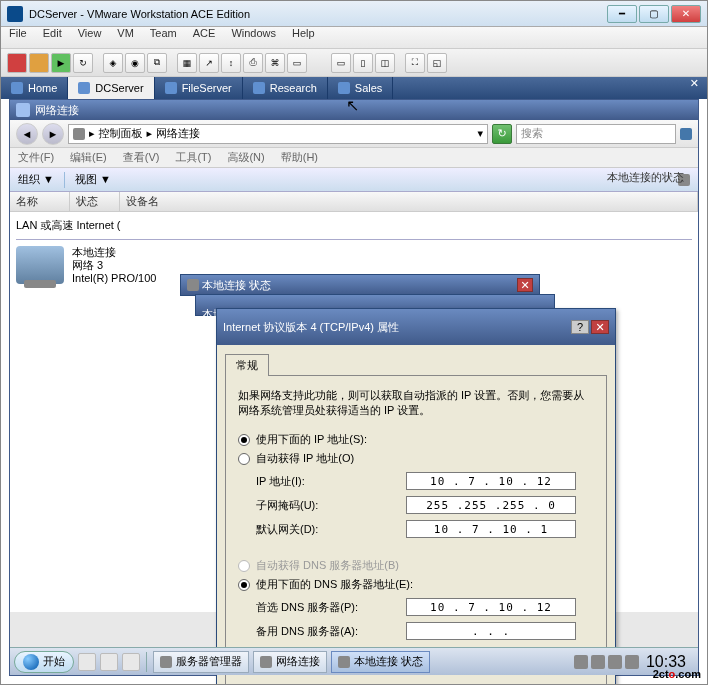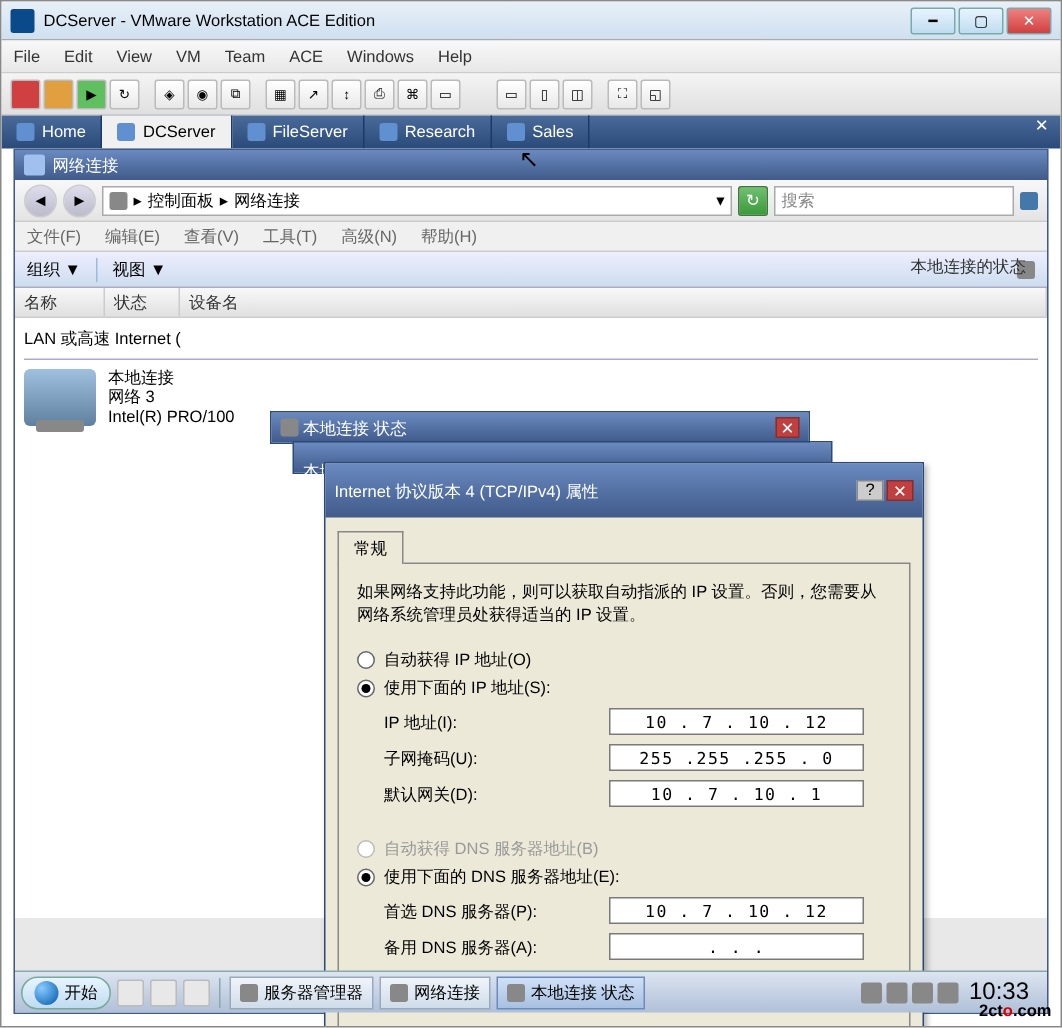--- a/index.html
+++ b/index.html
@@ -6,21 +6,21 @@
 body { background: #fff; width: 708px; height: 685px; position: relative; overflow: hidden; border: 1px solid #888; }
 
 
 .vmware-titlebar { height: 26px; background: linear-gradient(#e8f0f8,#cfe0f0); display: flex; align-items: center; padding: 0 6px; border-bottom: 1px solid #aaa; }
 .vmware-titlebar .vm-icon { width: 16px; height: 16px; background: #0a4a8a; border-radius: 2px; margin-right: 6px; }
 .vmware-titlebar .title { flex: 1; color: #000; }
 .winbtns { display: flex; gap: 2px; }
 .winbtn { width: 30px; height: 18px; border: 1px solid #7aa; background: linear-gradient(#e8f4ff,#c0dcf0); border-radius: 2px; display: flex; align-items: center; justify-content: center; font-size: 10px;}
 .winbtn.close { background: linear-gradient(#f08080,#d04040); color: #fff; }
 
-.vmware-menubar { height: 22px; background: linear-gradient(#f8f8f8,#e8e8e8); display: flex; align-items: center; padding: 0 8px; gap: 16px; border-bottom: 1px solid #ccc; }
+.vmware-menubar { height: 22px; background: linear-gradient(#f8f8f8,#e8e8e8); display: flex; padding: 0 8px; gap: 16px; border-bottom: 1px solid #ccc; }
 .vmware-menubar span { color: #333; cursor: default; }
 
 .vmware-toolbar { height: 28px; background: linear-gradient(#f4f4f4,#e0e0e0); display: flex; align-items: center; padding: 0 6px; gap: 2px; border-bottom: 1px solid #ccc; }
 .tbtn { width: 20px; height: 20px; border: 1px solid #bbb; background: linear-gradient(#fff,#e8e8e8); border-radius: 2px; display: flex; align-items:center; justify-content:center; font-size: 9px; }
 .tbtn.red { background: #d04040; }
 .tbtn.orange { background: #e0a040; }
 .tbtn.green { background: #60c060; }
 .tsep { width: 6px; }
 
 .vmware-tabs { height: 22px; background: linear-gradient(#4a6a9a,#2a4a7a); display: flex; align-items: stretch; }
@@ -242,26 +242,26 @@
         <div class="xc">✕</div>
       </div>
       <div class="tcpip-body">
         <div class="tab-strip">
             <div class="tab">常规</div>
           </div>
         <div class="tab-panel">
           <div class="desc">如果网络支持此功能，则可以获取自动指派的 IP 设置。否则，您需要从网络系统管理员处获得适当的 IP 设置。</div>
 
           <div class="radio-row">
+              <span class="radio sel"></span>
+              <span>使用下面的 IP 地址(S):</span>
+            </div>
+          <div class="radio-row">
               <span class="radio"></span>
               <span>自动获得 IP 地址(O)</span>
-            </div>
-          <div class="radio-row">
-              <span class="radio sel"></span>
-              <span>使用下面的 IP 地址(S):</span>
             </div>
           <div class="field-row">
               <label>IP 地址(I):</label>
               <div class="ipbox">10 . 7 . 10 . 12</div>
             </div>
           <div class="field-row">
               <label>子网掩码(U):</label>
               <div class="ipbox">255 .255 .255 . 0</div>
             </div>
           <div class="field-row">

